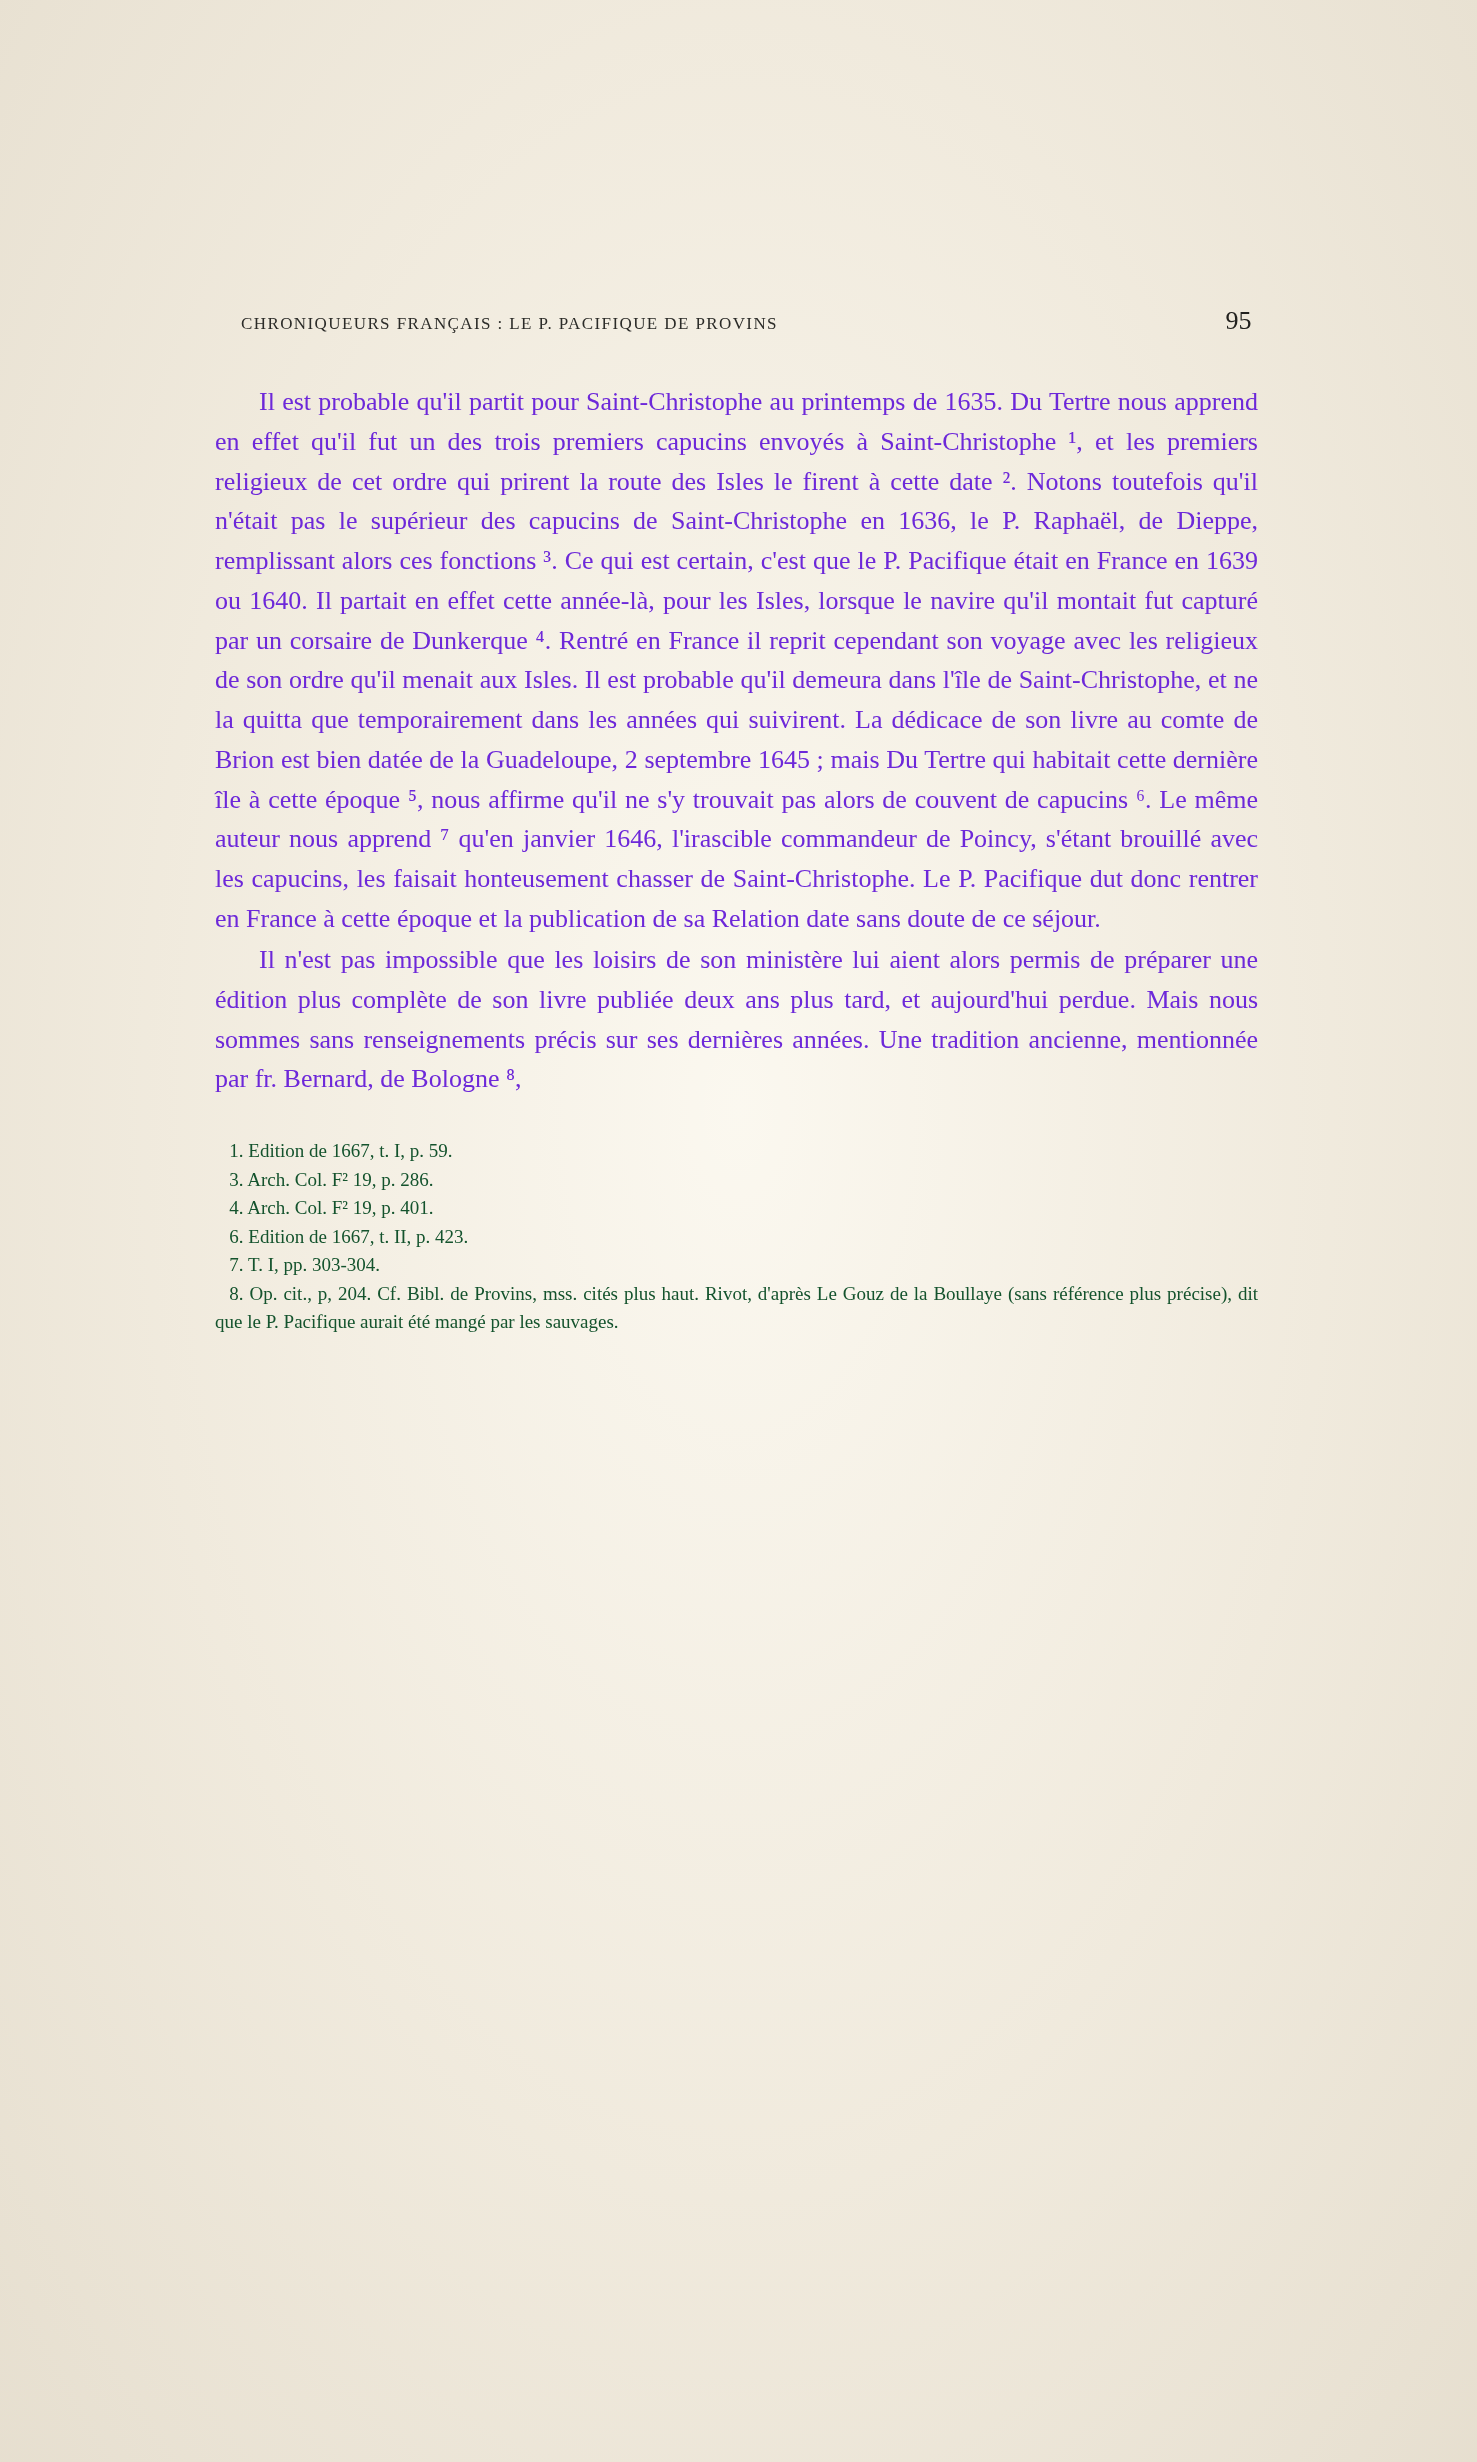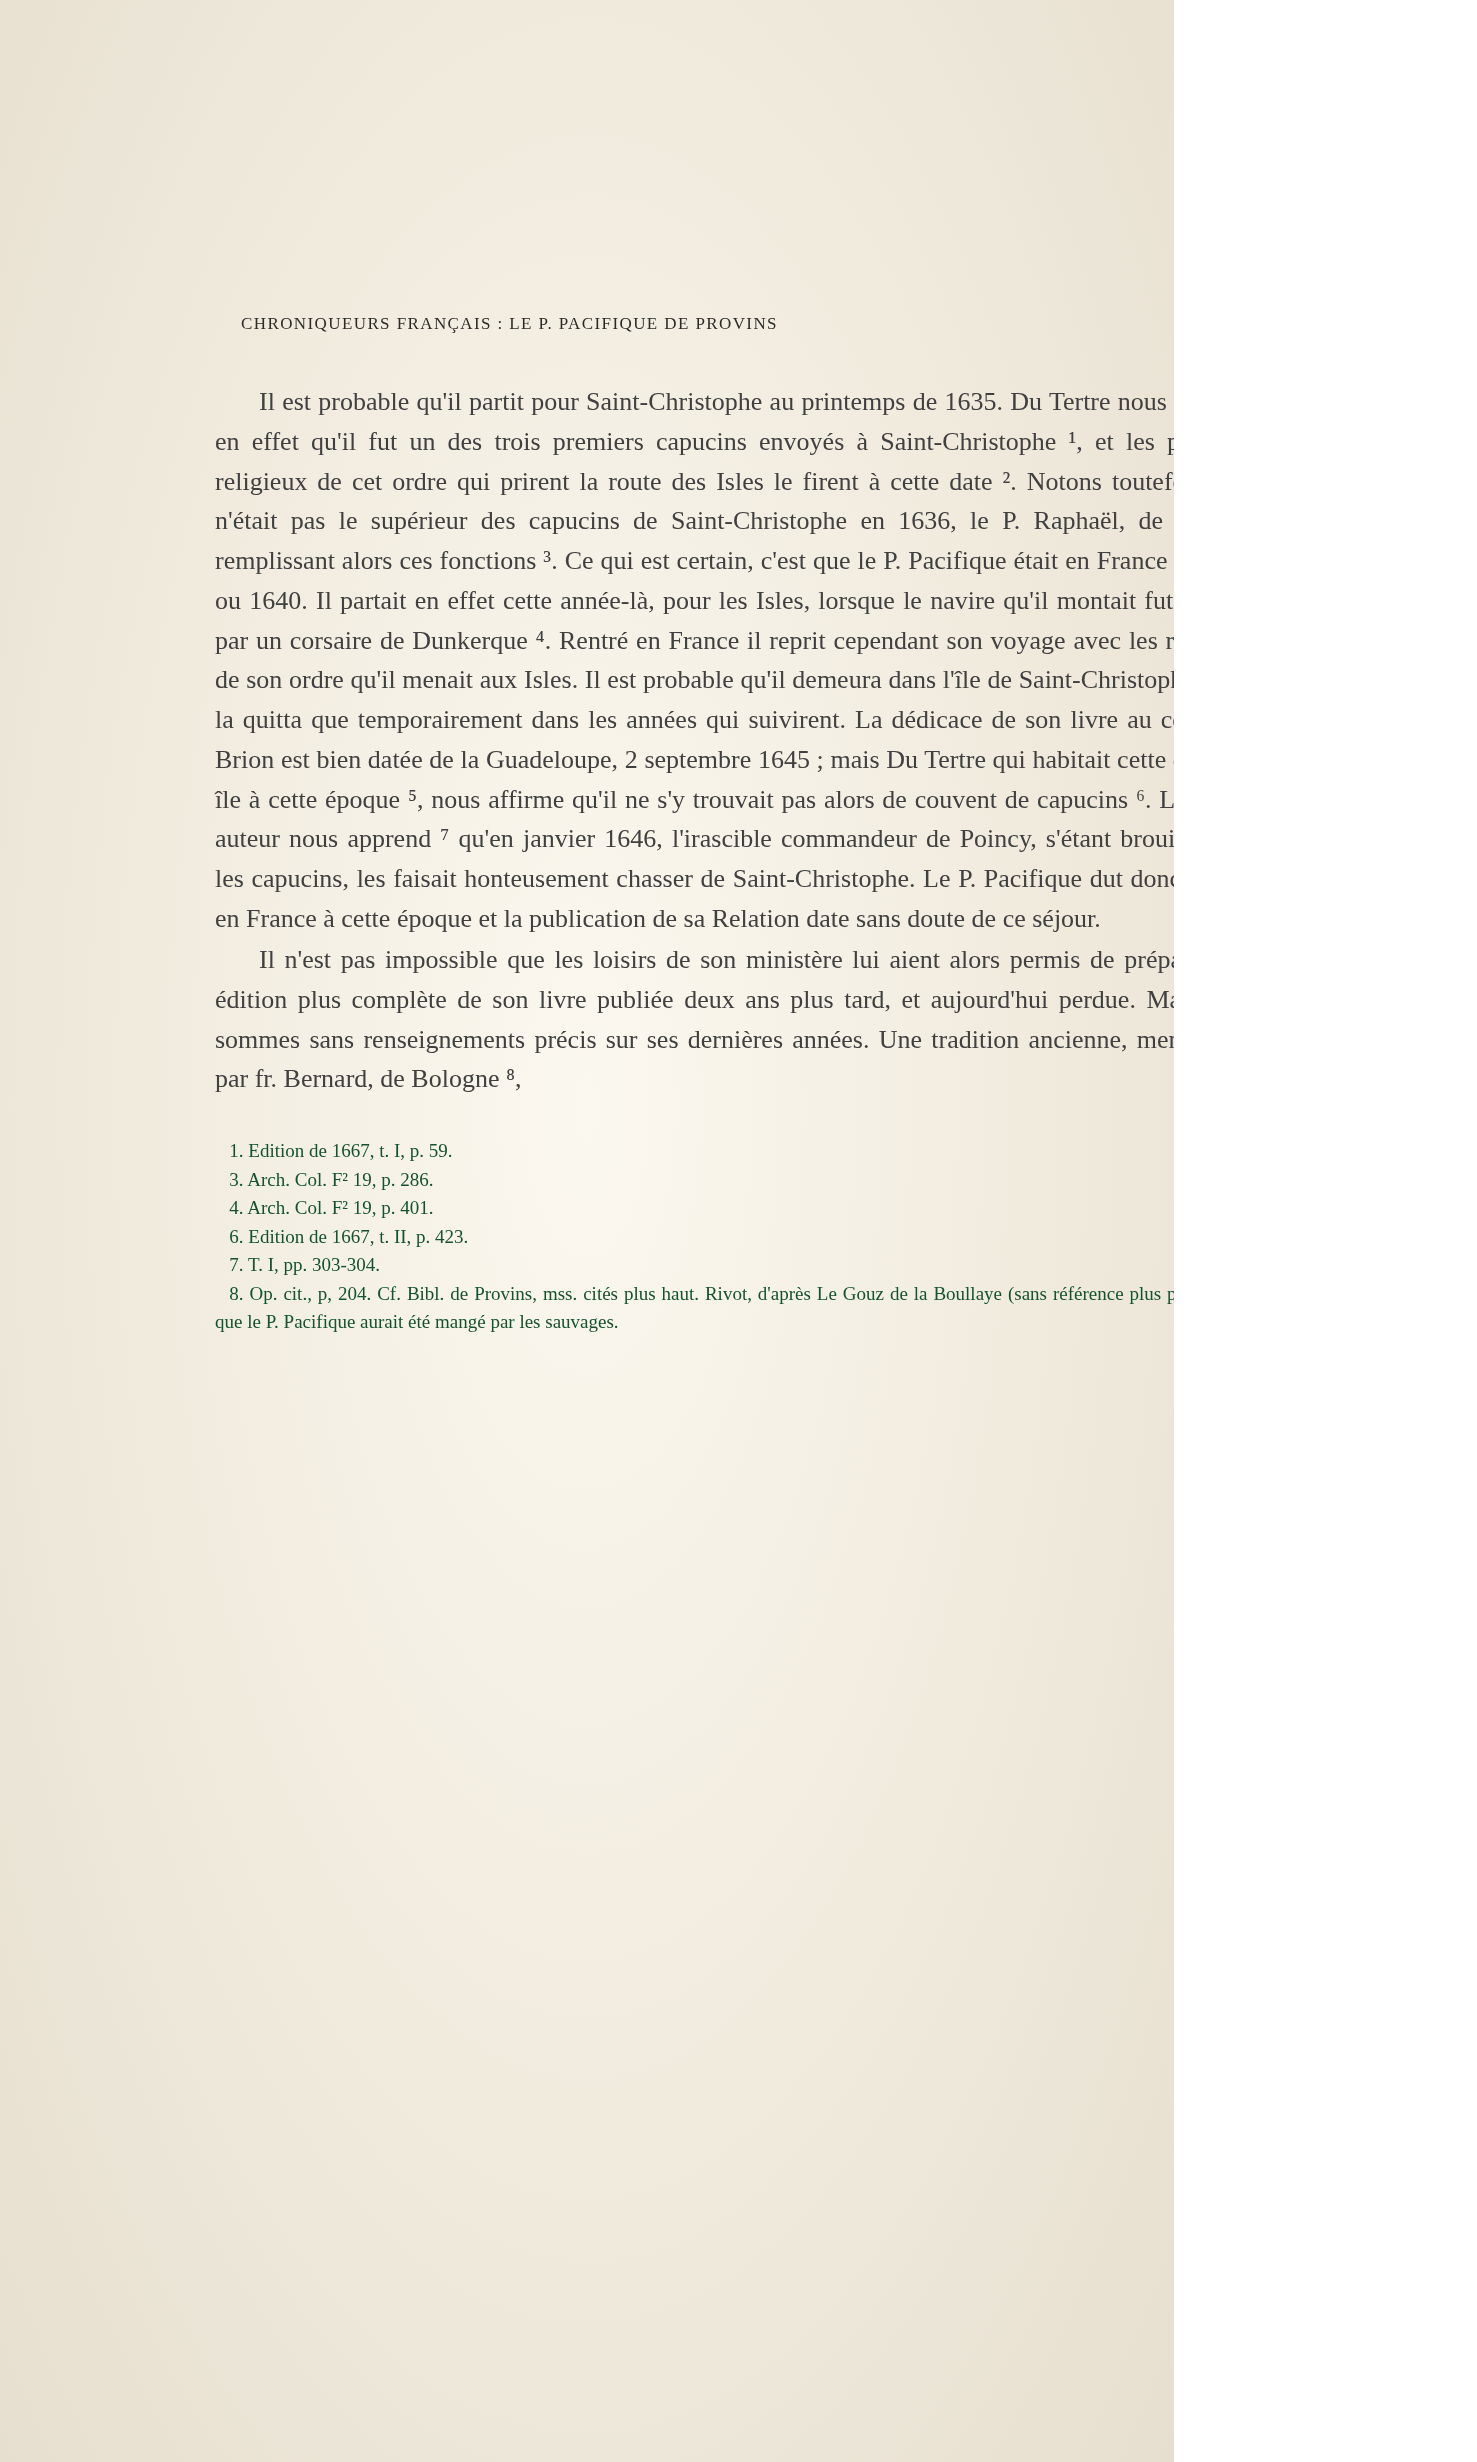--- a/index.html
+++ b/index.html
@@ -5,21 +5,21 @@
   html, body {
     margin: 0;
     padding: 0;
     background: #ffffff;
   }
   body {
     font-family: "Liberation Serif", serif;
   }
   .page {
     position: relative;
-    width: 1174px;
+    width: 1477px;
     height: 2462px;
     background: #efe9dc;
     overflow: hidden;
   }
   
   .page::before {
     content: "";
     position: absolute;
     inset: 0;
     background:
@@ -48,21 +48,21 @@
   }
   .running-head .rh-page {
     font-size: 26px;
     color: #22211e;
     padding-right: 6.5px;
     font-family: "Liberation Serif", serif;
   }
   .body-text {
     font-size: 26px;
     line-height: 1.53;
-    color: #404040;
+    color: #6d28d9;
     text-align: justify;
     text-justify: inter-word;
   }
   .body-text p {
     margin: 0 0 0 0;
     text-indent: 44px;
     hyphens: none;
   }
   .body-text p + p {
     margin-top: 1.3px;

